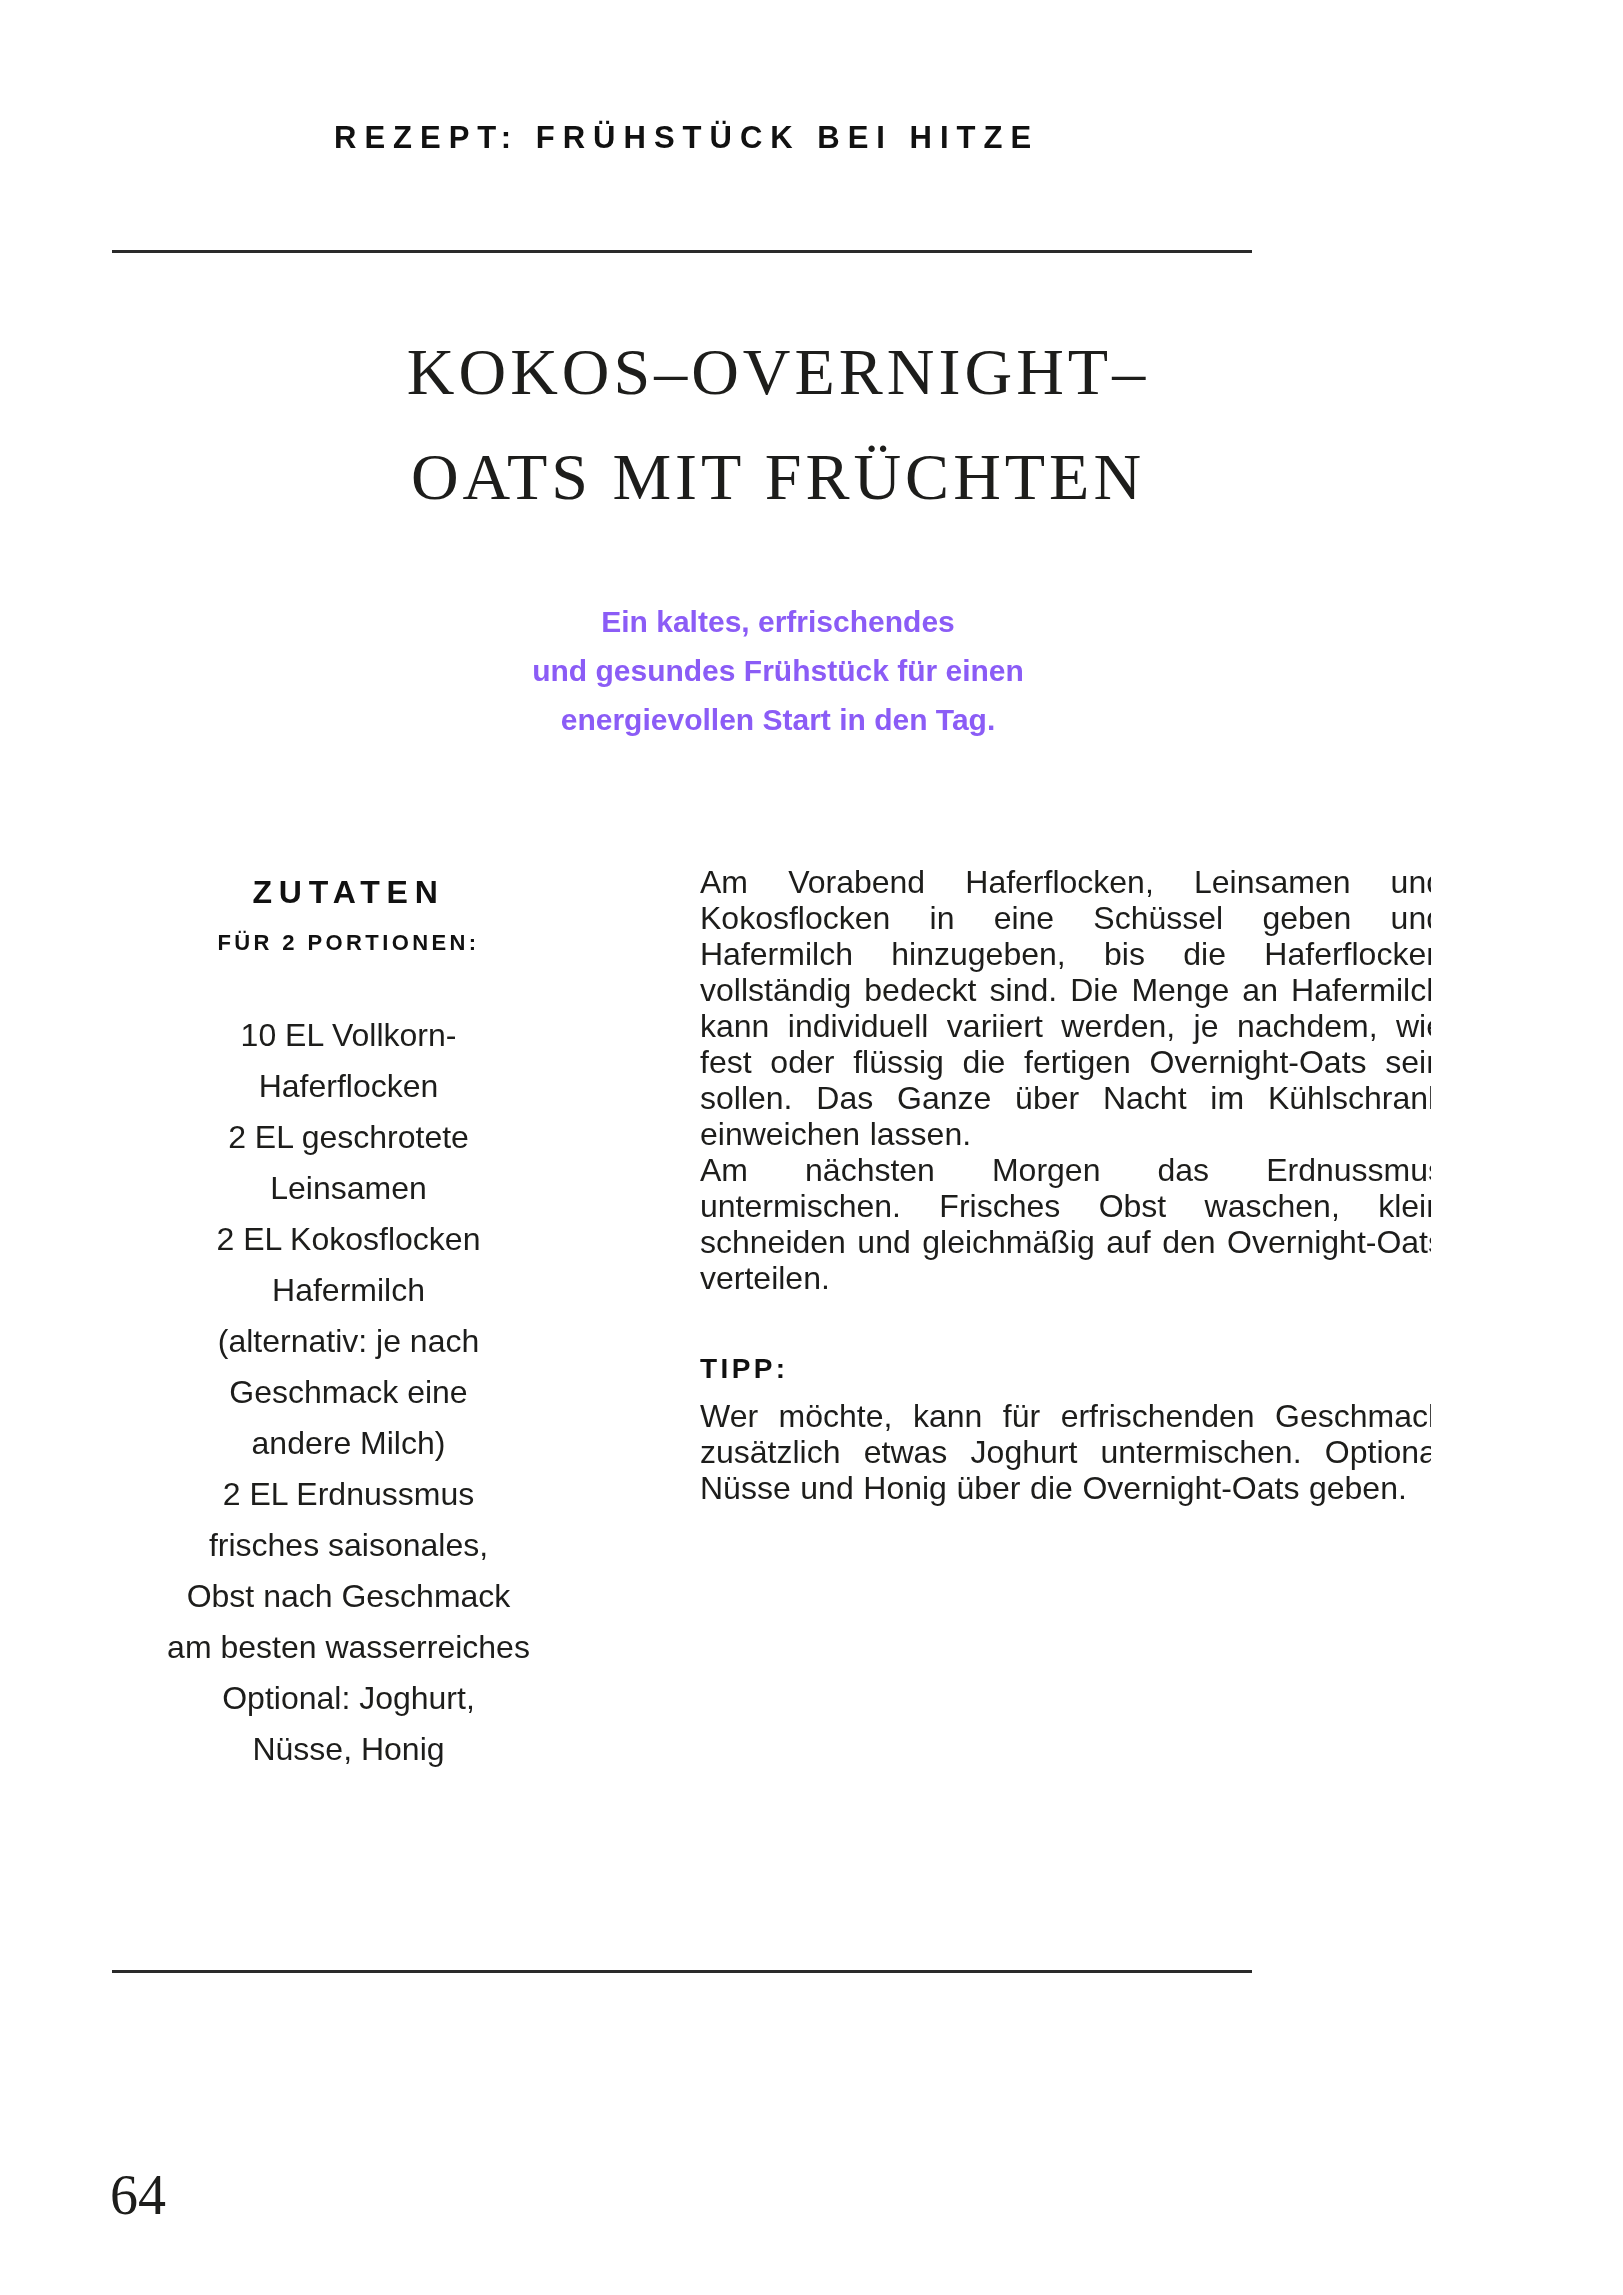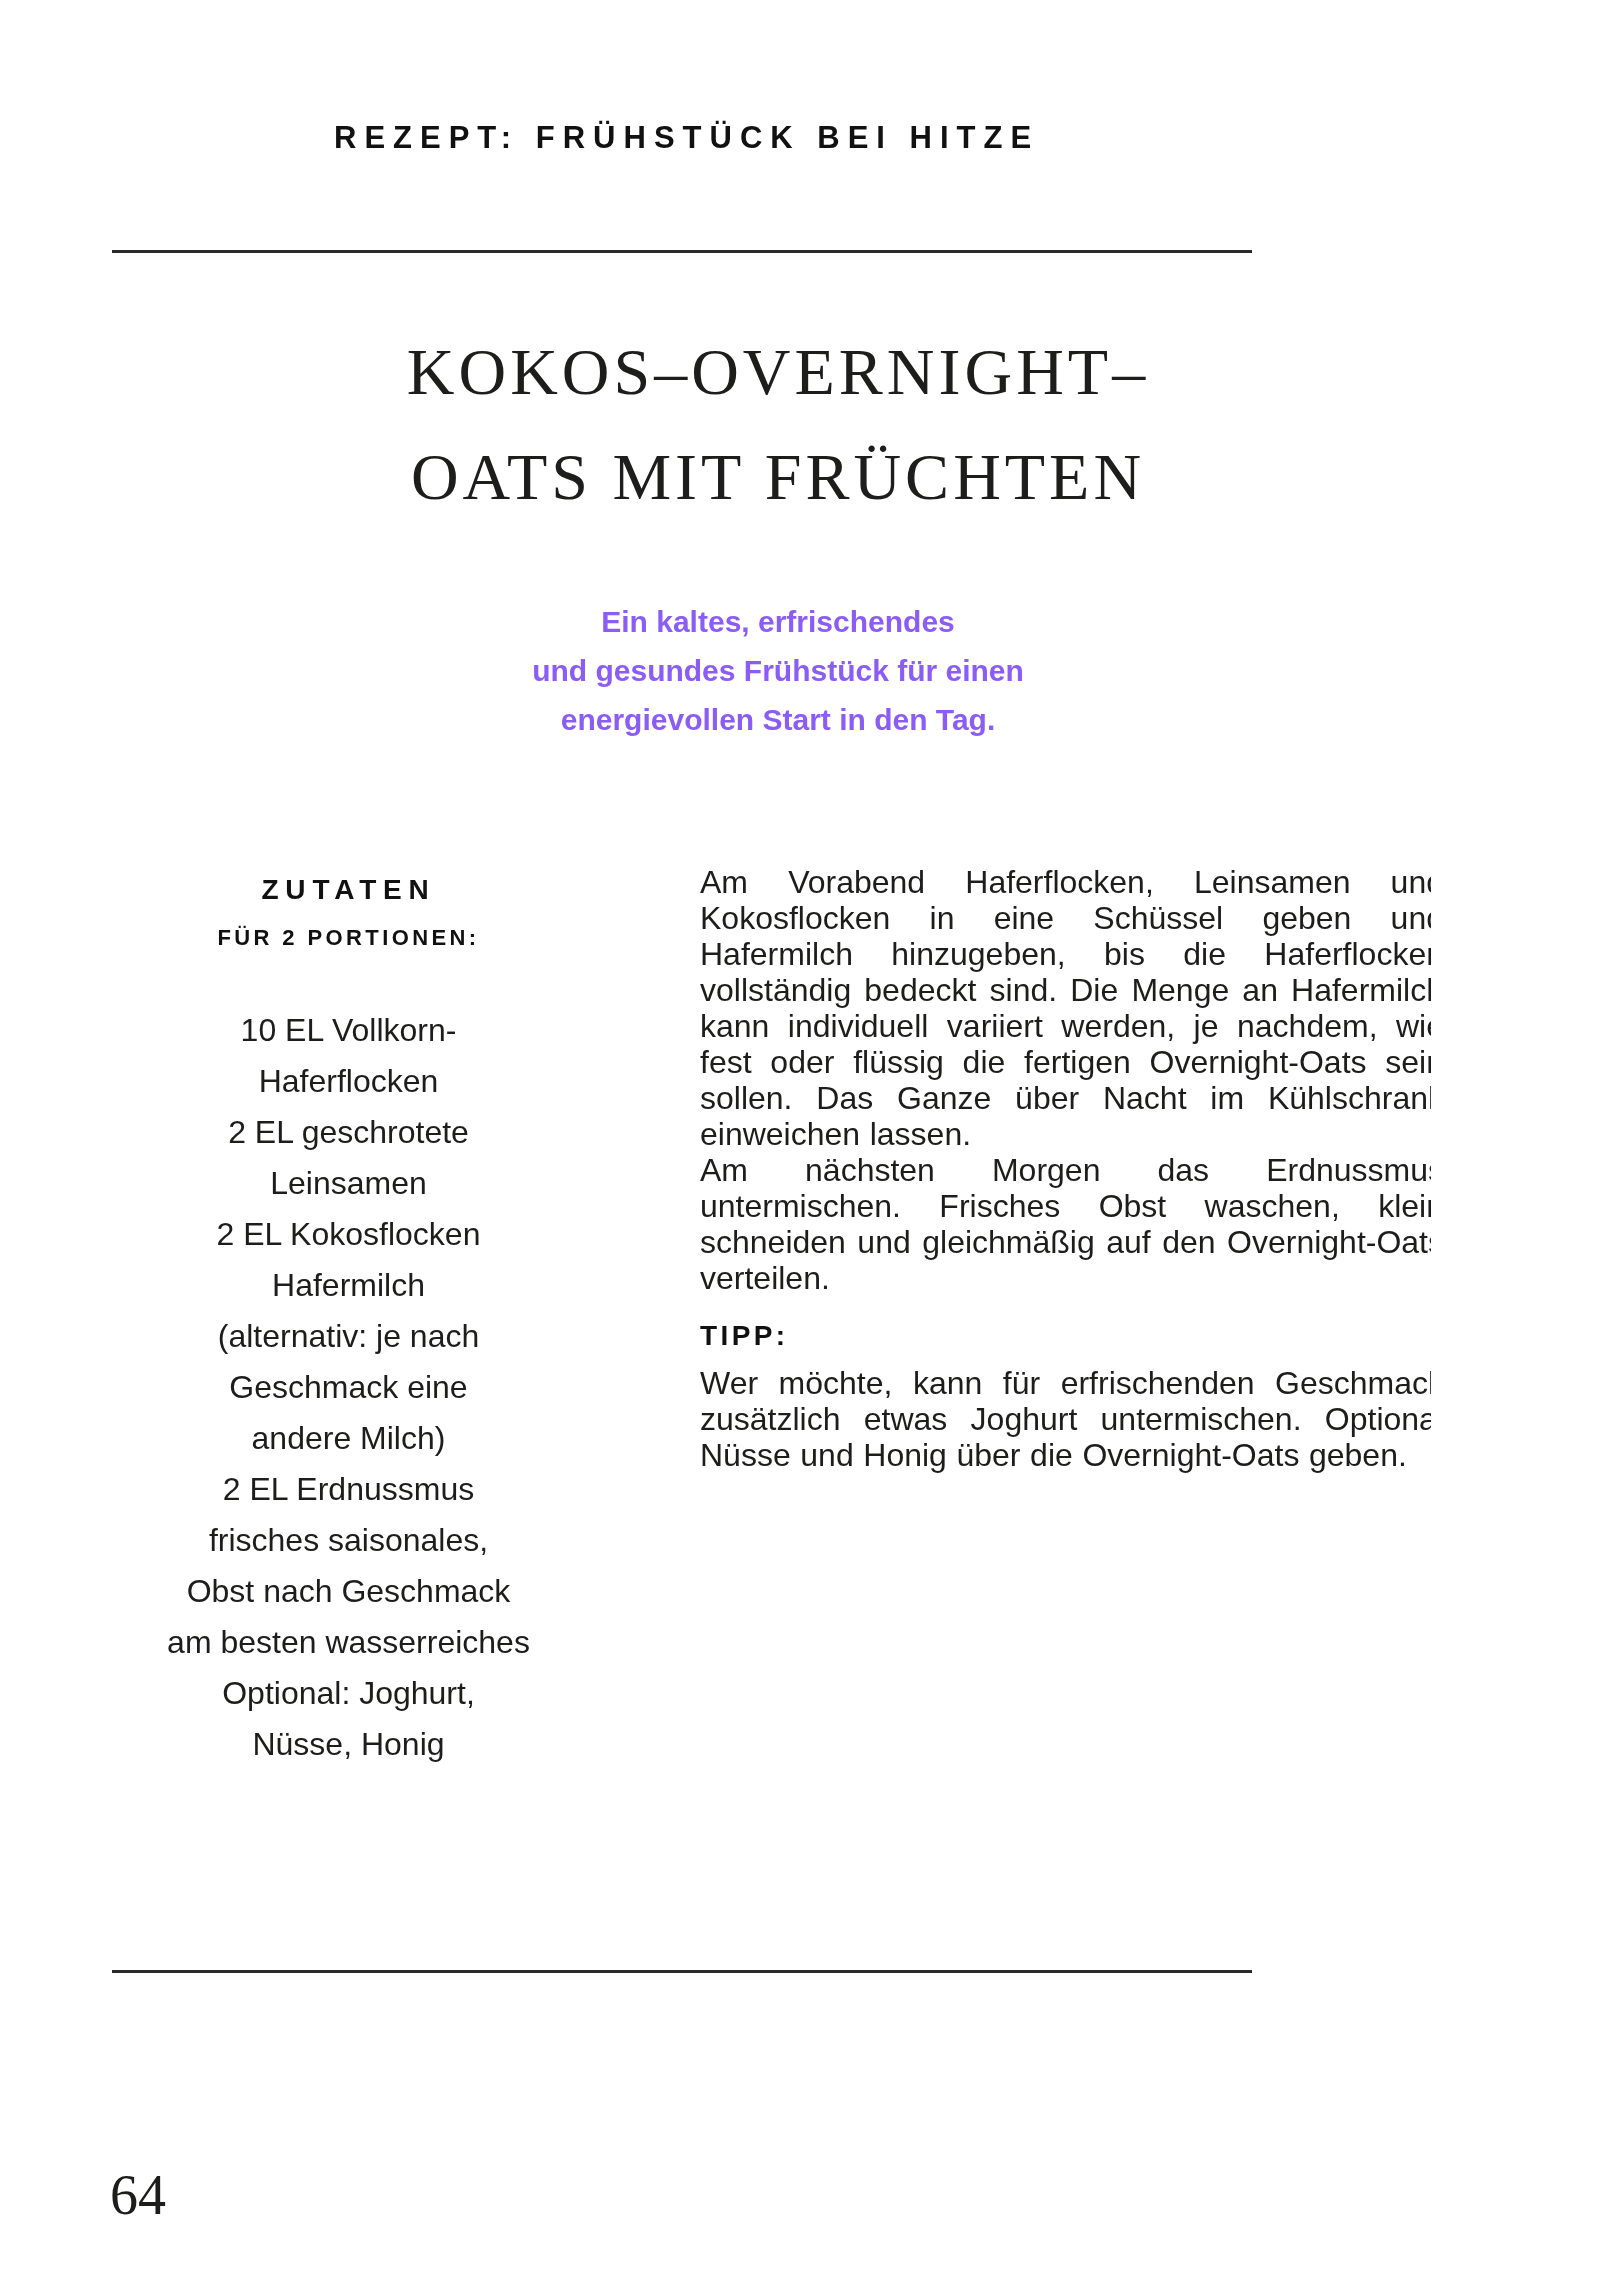--- a/index.html
+++ b/index.html
@@ -78,21 +78,21 @@
 
   
   .ingredients {
     position: absolute;
     left: 112px;
     top: 874px;
     width: 473px;
     text-align: center;
   }
   .ingredients-heading {
-    font-size: 28px;
+    font-size: 32px;
     font-weight: 700;
     letter-spacing: 6.8px;
     color: #111111;
   }
   .ingredients-subheading {
     margin-top: 19px;
     font-size: 22px;
     font-weight: 700;
     letter-spacing: 3.4px;
     color: #111111;
@@ -114,21 +114,21 @@
     line-height: 36px;
     color: #1d1d1b;
   }
   .instructions p {
     text-align: justify;
     hyphens: auto;
     -webkit-hyphens: auto;
     word-spacing: 0.7px;
   }
   .tip-heading {
-    margin-top: 22px;
+    margin-top: 55px;
     margin-bottom: 10.8px;
     font-size: 28px;
     font-weight: 700;
     letter-spacing: 3.4px;
     color: #111111;
   }
 
   
   .page-number {
     position: absolute;

